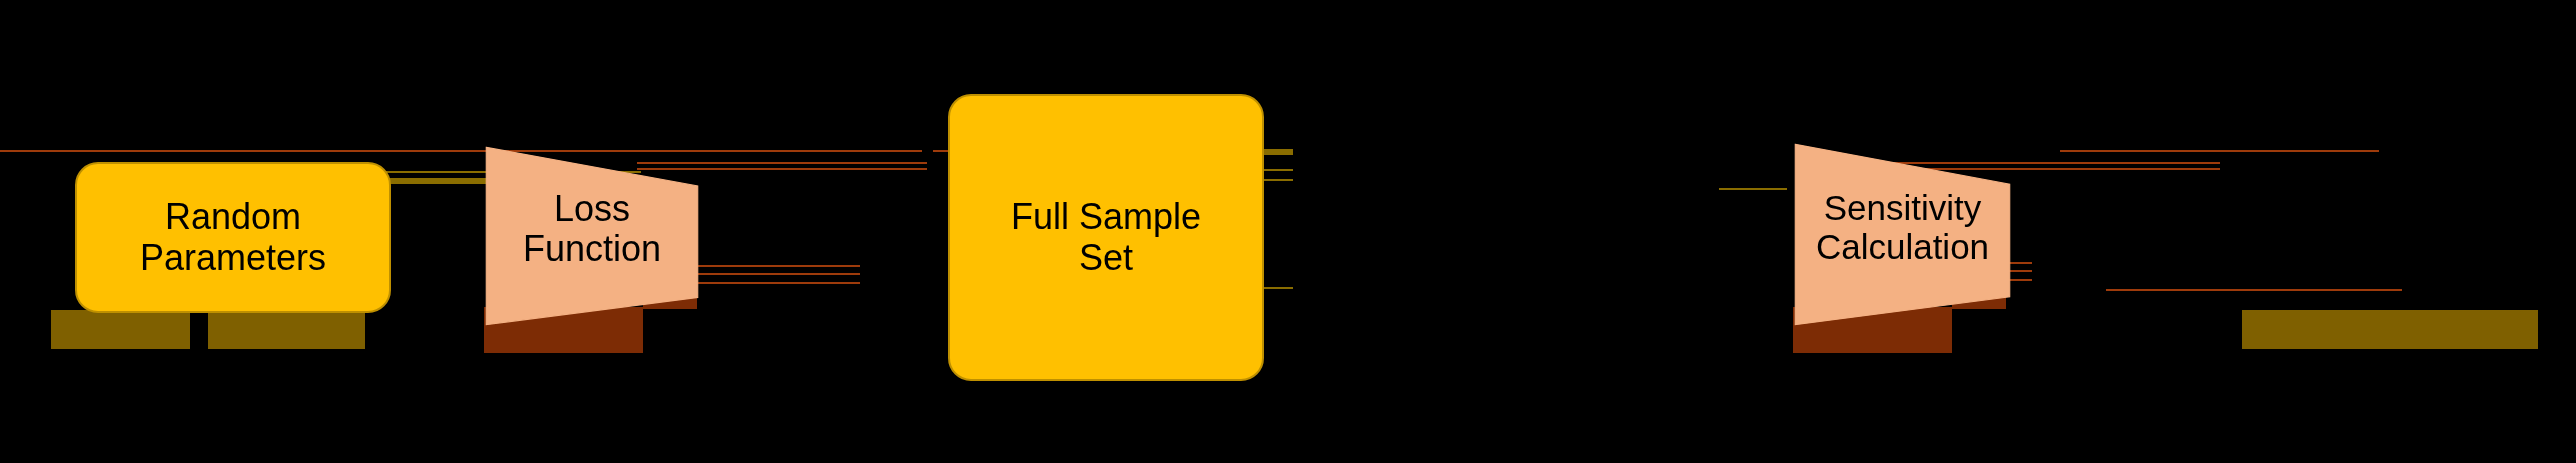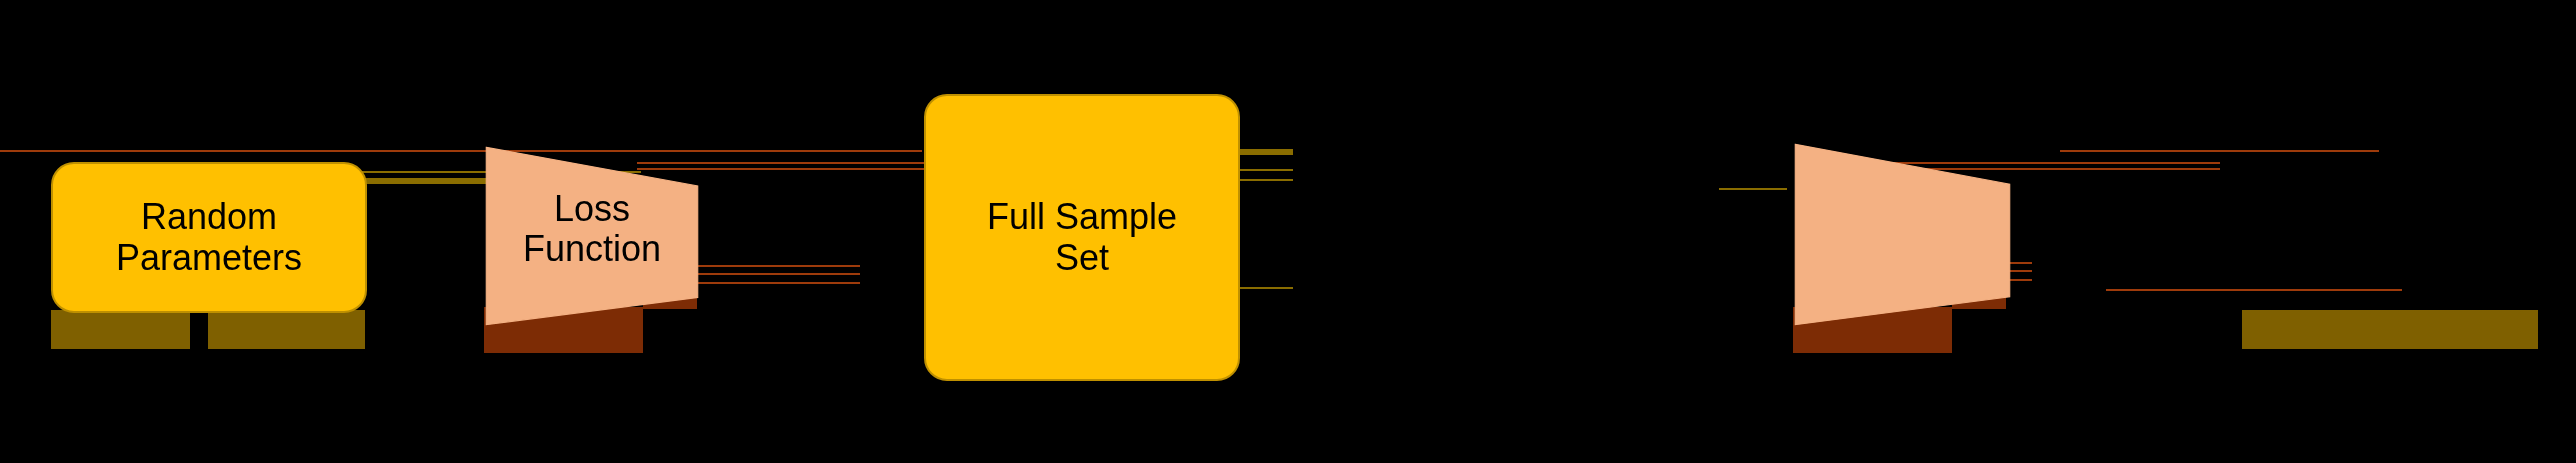--- a/index.html
+++ b/index.html
@@ -40,20 +40,21 @@
     border: 2.8px solid #bf9000;
     border-radius: 23px;
     box-sizing: border-box;
     display: flex;
     align-items: center;
     justify-content: center;
     text-align: center;
     color: #000000;
     line-height: 1.12;
     z-index: 20;
+    margin-left: 24px;
   }
   .rbox .lbl {
     display: block;
     padding: 0 8px;
     white-space: pre-line;
   }
 
   
   .slab {
     position: absolute;
@@ -148,17 +149,19 @@
   <div class="rbox" style="left:924px; top:94px; width:316px; height:287px; font-size:36px;">
     <span class="lbl">Full Sample
 Set</span>
   </div>
 
 
   <div class="trapwrap" style="left:1793px; top:142px; width:219px; height:185px;">
     <svg width="219" height="185" viewBox="0 0 385 325">
       <polygon points="4,4 381,74 381,272 4,321" fill="#F4B183" stroke="#F4B183" stroke-width="2"></polygon>
     </svg>
+    <div class="tlabel" style="top:46px; font-size:35px;">Sensitivity
+Calculation</div>
   </div>
 
 
 </div>
 
 
 </body></html>

